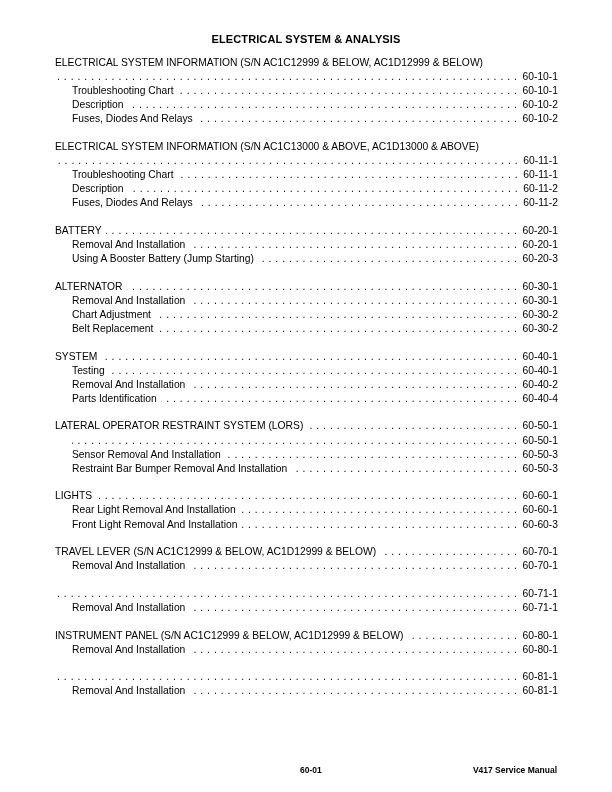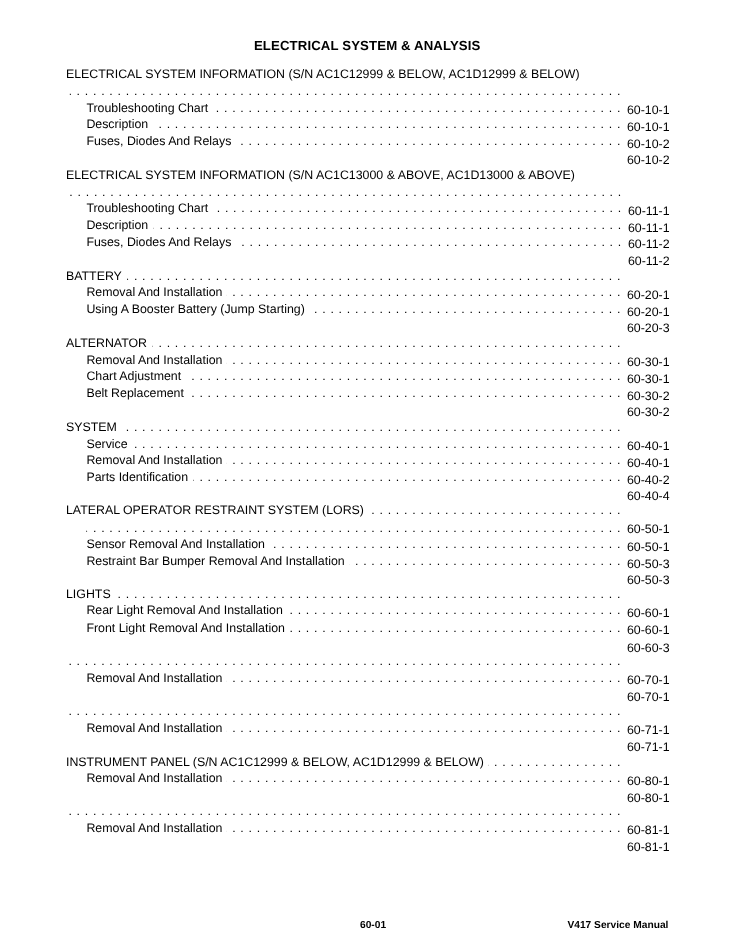--- a/index.html
+++ b/index.html
@@ -2,21 +2,21 @@
 <html><head>
 <meta charset="utf-8">
 <style>
   html, body { margin:0; padding:0; background:#ffffff; }
   body { width:612px; height:792px; position:relative; overflow:hidden;
          font-family:"Liberation Sans", sans-serif; color:#000; }
   .title { position:absolute; top:33px; left:0; width:612px; text-align:center;
            font-weight:bold; font-size:11px; letter-spacing:0.1px; }
   .toc { position:absolute; top:56px; left:55px; width:503px; font-size:10.3px; }
   .section { margin-bottom:13.5px; }
-  .row { display:flex; align-items:center; height:14.1px; line-height:14.1px; white-space:nowrap; }
+  .row { display:flex; align-items:flex-end; height:14.1px; line-height:14.1px; white-space:nowrap; }
   .row.sub { padding-left:17px; }
   .row .label { flex:0 0 auto; padding-right:4px; }
   .row .leader { flex:1 1 auto; overflow:hidden; position:relative; height:14.1px; }
   .row .leader::before {
     content:". . . . . . . . . . . . . . . . . . . . . . . . . . . . . . . . . . . . . . . . . . . . . . . . . . . . . . . . . . . . . . . . . . . . . . . . . . . . . . . . . . . . . . . . . . . . . . . . . . . . . . . . . . . . .";
     position:absolute; right:0; white-space:nowrap; letter-spacing:0.55px;
   }
   .row .page { flex:0 0 auto; padding-left:5px; text-align:right;margin-top:32px; }
   .row.title-only { }
   .row.leader-only { padding-left:3px; }
@@ -116,21 +116,21 @@
         <span class="page">60-30-2</span>
       </div>
     </div>
     <div class="section">
       <div class="row">
         <span class="label">SYSTEM</span>
         <span class="leader"></span>
         <span class="page">60-40-1</span>
       </div>
       <div class="row sub">
-        <span class="label">Service</span>
+        <span class="label">Testing</span>
         <span class="leader"></span>
         <span class="page">60-40-1</span>
       </div>
       <div class="row sub">
         <span class="label">Removal And Installation</span>
         <span class="leader"></span>
         <span class="page">60-40-2</span>
       </div>
       <div class="row sub">
         <span class="label">Parts Identification</span>
@@ -171,20 +171,21 @@
         <span class="page">60-60-1</span>
       </div>
       <div class="row sub">
         <span class="label">Front Light Removal And Installation</span>
         <span class="leader"></span>
         <span class="page">60-60-3</span>
       </div>
     </div>
     <div class="section">
       <div class="row">
+        <span class="label">TRAVEL LEVER (S/N AC1C12999 &amp; BELOW, AC1D12999 &amp; BELOW)</span>
         <span class="leader"></span>
         <span class="page">60-70-1</span>
       </div>
       <div class="row sub">
         <span class="label">Removal And Installation</span>
         <span class="leader"></span>
         <span class="page">60-70-1</span>
       </div>
     </div>
     <div class="section">

